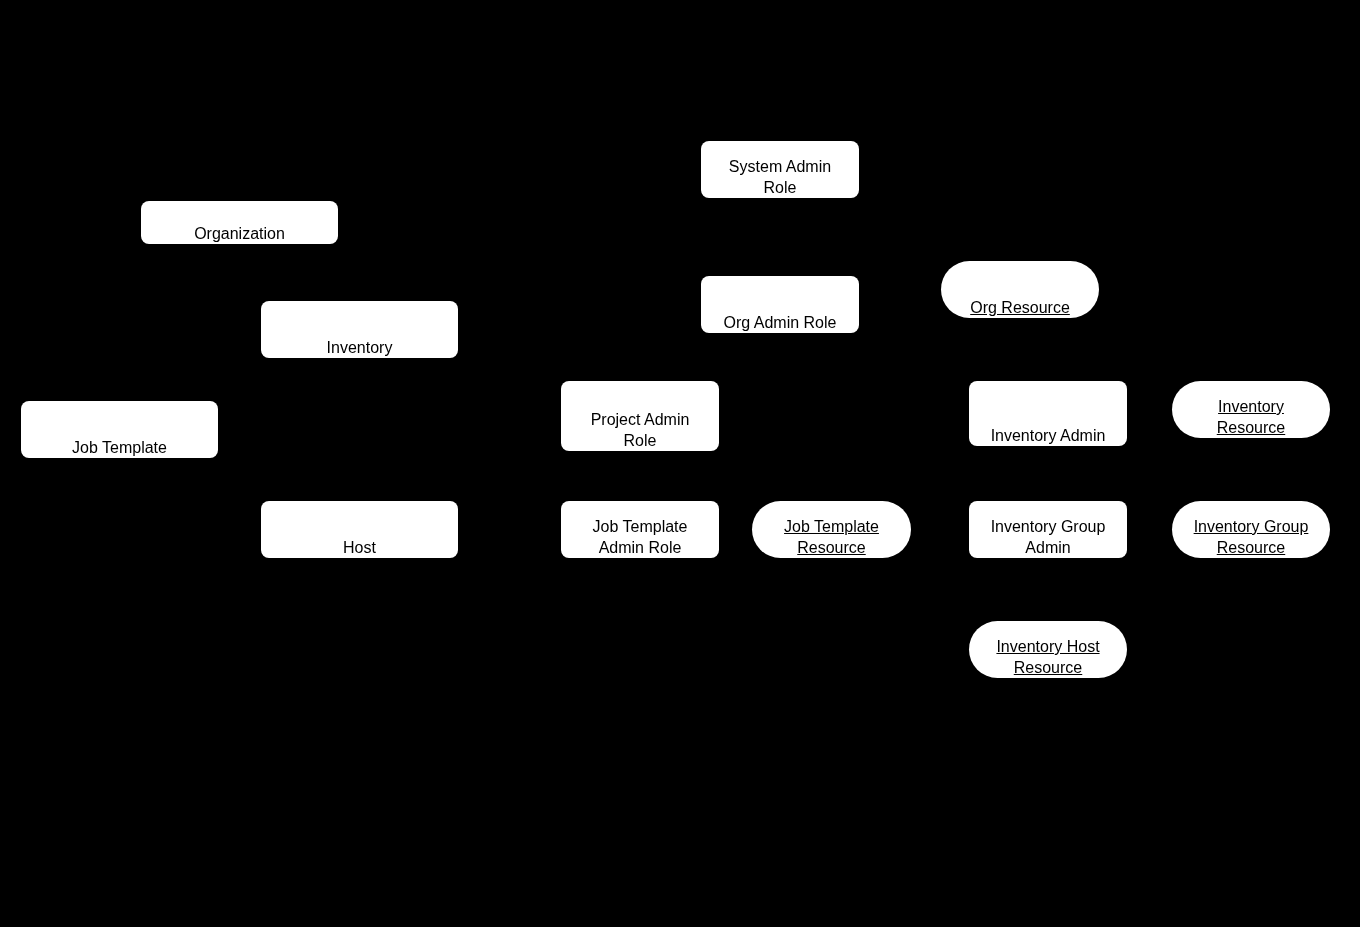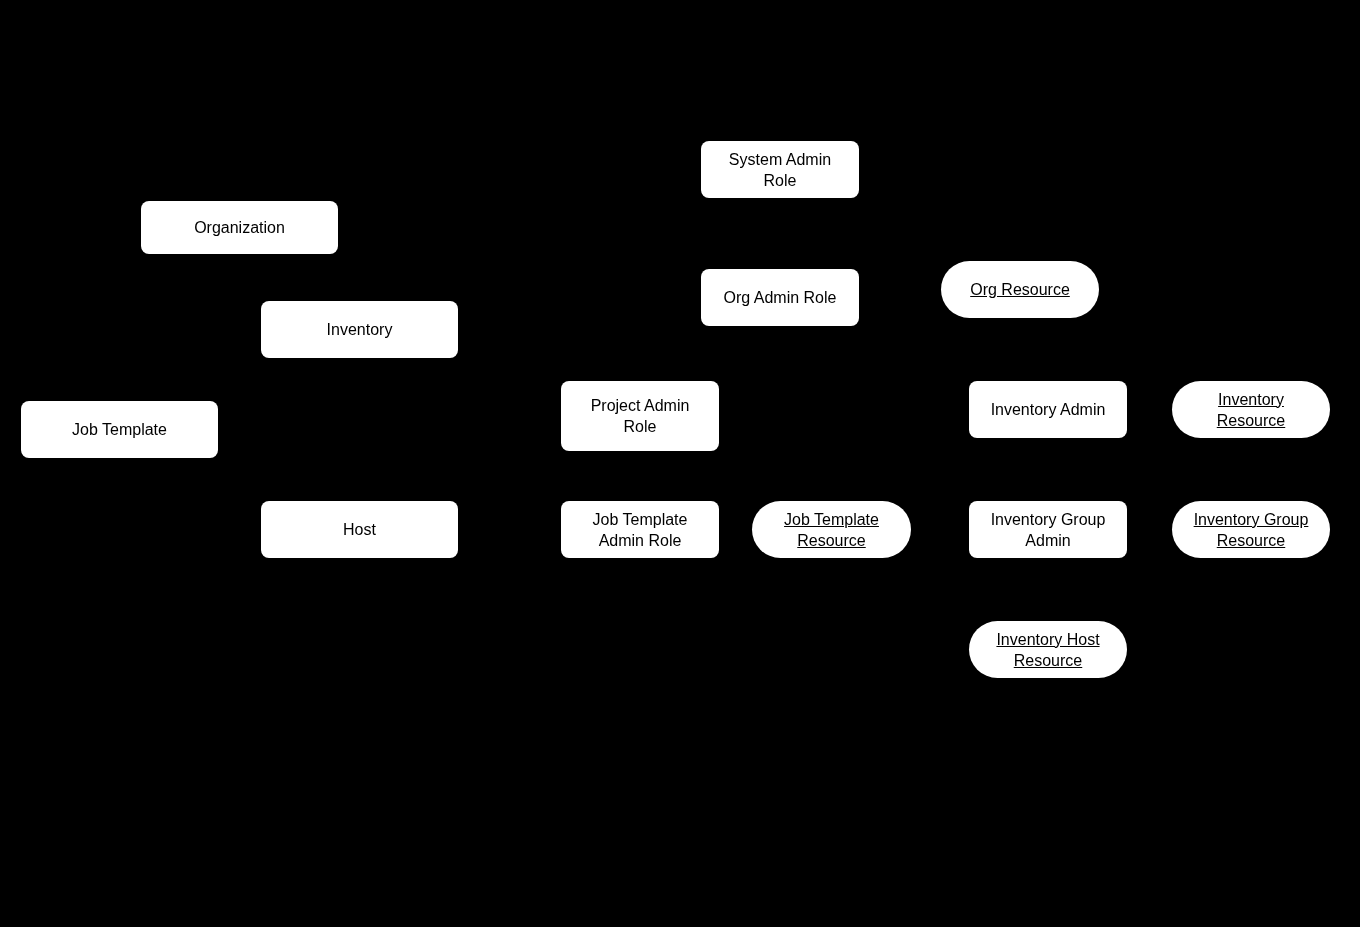--- a/index.html
+++ b/index.html
@@ -13,21 +13,21 @@
     height: 927px;
     background: #000000;
     overflow: hidden;
     font-family: "Liberation Sans", "DejaVu Sans", sans-serif;
   }
   .node {
     position: absolute;
     background: #ffffff;
     color: #000000;
     display: flex;
-    align-items: center;
+    align-items: flex-end;
     justify-content: center;
     text-align: center;
     box-sizing: border-box;
   }
   .node.rect {
     border-radius: 8px;
   }
   .node.pill {
     border-radius: 29px;
     text-decoration: underline;
@@ -37,21 +37,21 @@
     line-height: 21px;
     white-space: pre-line;
     color: #000000;
   }
 </style>
 </head>
 <body>
 
 <div class="canvas">
 
-  <div class="node rect" style="left:141px; top:201px; width:197px; height:53px">
+  <div class="node rect" style="left:141px; top:201px; width:197px; height:43px">
     <span class="label">Organization</span>
   </div>
 
 
   <div class="node rect" style="left:261px; top:301px; width:197px; height:57px">
     <span class="label">Inventory</span>
   </div>
 
   <div class="node rect" style="left:21px; top:401px; width:197px; height:57px">
     <span class="label">Job Template</span>
@@ -60,35 +60,35 @@
 
   <div class="node rect" style="left:261px; top:501px; width:197px; height:57px">
     <span class="label">Host</span>
   </div>
 
   <div class="node rect" style="left:701px; top:141px; width:158px; height:57px">
     <span class="label">System Admin
 Role</span>
   </div>
 
-  <div class="node rect" style="left:701px; top:269px; width:158px; height:57px">
+  <div class="node rect" style="left:701px; top:276px; width:158px; height:57px">
     <span class="label">Org Admin Role</span>
   </div>
 
   <div class="node pill" style="left:941px; top:261px; width:158px; height:57px">
     <span class="label">Org Resource</span>
   </div>
 
   <div class="node rect" style="left:561px; top:381px; width:158px; height:70px">
     <span class="label">Project Admin
 Role</span>
   </div>
 
 
-  <div class="node rect" style="left:969px; top:381px; width:158px; height:57px">
+  <div class="node rect" style="left:969px; top:381px; width:158px; height:65px">
     <span class="label">Inventory Admin</span>
   </div>
 
   <div class="node pill" style="left:1172px; top:381px; width:158px; height:57px">
     <span class="label">Inventory
 Resource</span>
   </div>
 
   <div class="node rect" style="left:561px; top:501px; width:158px; height:57px">
     <span class="label">Job Template

